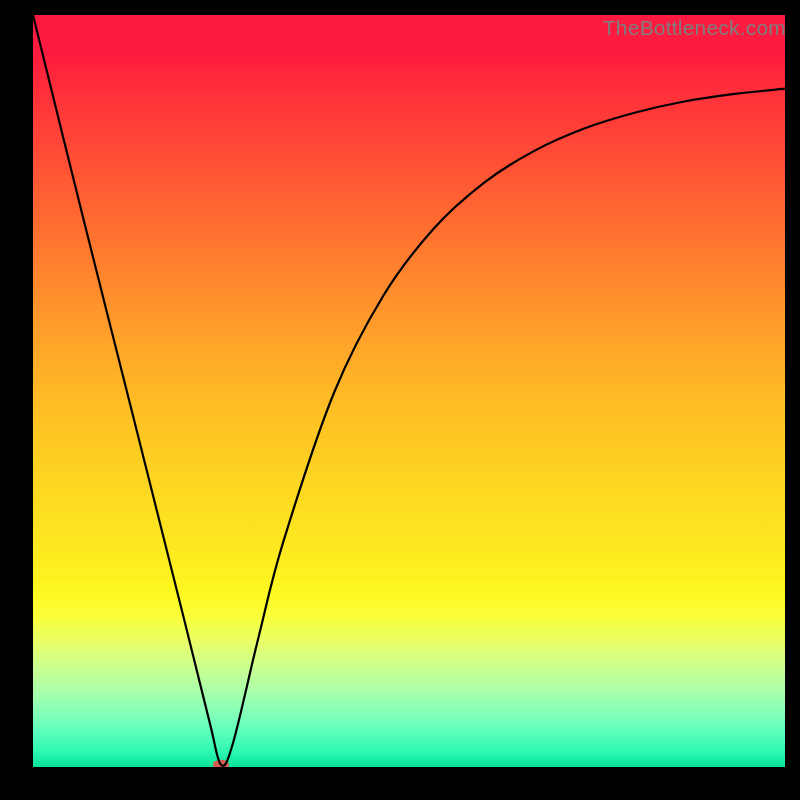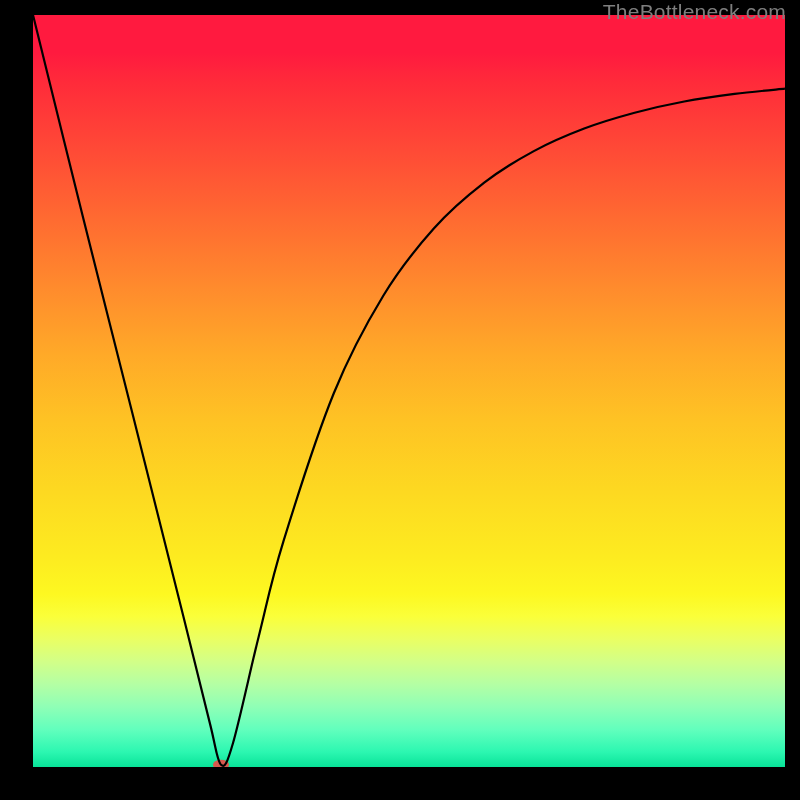--- a/index.html
+++ b/index.html
@@ -47,21 +47,21 @@
   }
   .curve-svg {
     position: absolute;
     left: 0;
     top: 0;
     width: 752px;
     height: 752px;
   }
   .watermark {
     position: absolute;
-    top: 0px;
+    top: 16px;
     right: 14px;
     color: #7e7e7e;
     font-size: 21px;
     font-weight: 400;
     letter-spacing: 0.2px;
     font-family: Arial, Helvetica, sans-serif;
   }
 </style>
 </head>
 <body>

